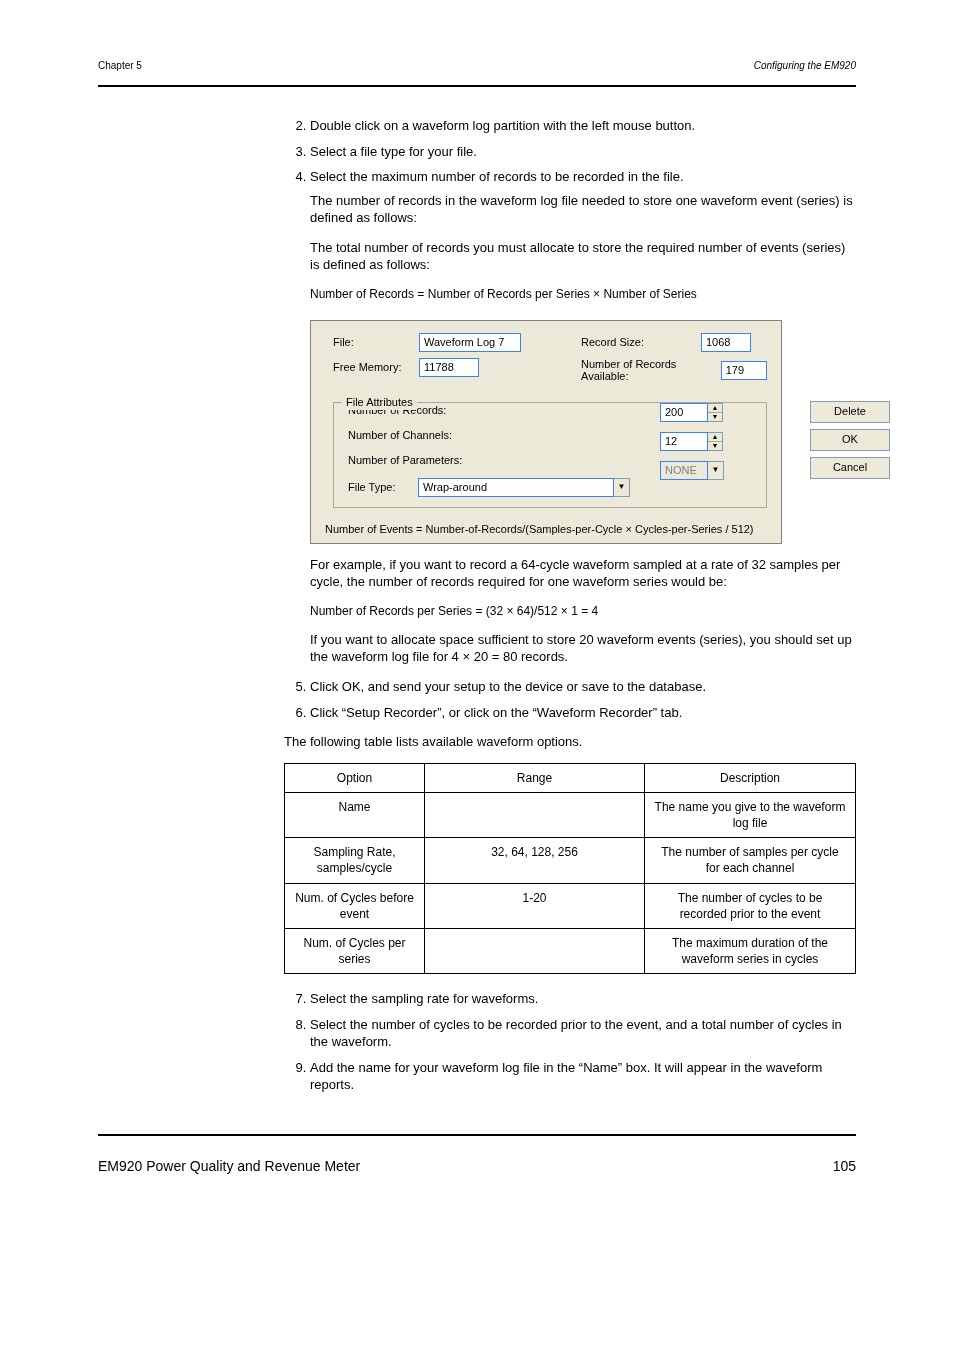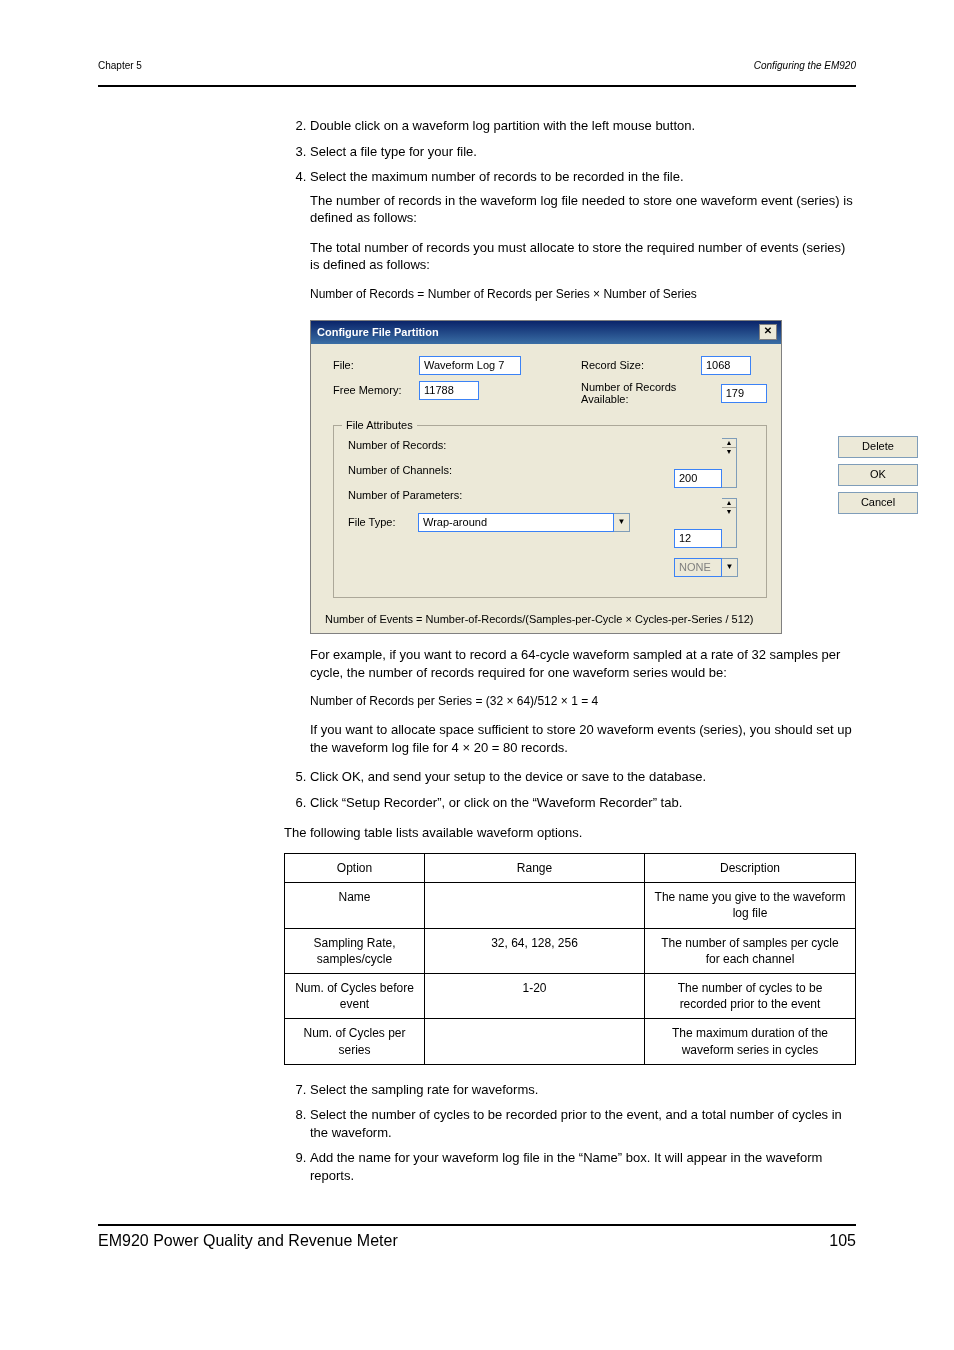--- a/index.html
+++ b/index.html
@@ -93,42 +93,42 @@
     background: #fff;
     border: 1px solid #3b82f6;
     padding: 1px 4px;
     height: 15px;
     font-size: 11px;
     box-sizing: content-box;
   }
   .txt.disabled { background: #ece9d8; color: #808080; }
   .grp {
     border: 1px solid #aca899;
-    padding: 12px 12px 10px 14px;
+    padding: 0 12px 10px 14px;
     position: relative;
     display: flex;
     align-items: flex-start;
-    gap: 44px;
+    gap: 30px;
   }
   .grp-legend {
     position: absolute;
     top: -8px; left: 8px;
     background: #ece9d8;
     padding: 0 4px;
     font-size: 11px;
   }
   .grp-left { flex: 0 0 170px; }
   .grp-mid  { flex: 0 0 120px; }
   .grp-right { flex: 0 0 80px; display:flex; flex-direction:column; gap:6px; margin-top:-2px;}
   .grp-left .fld-row { margin-bottom: 10px; }
   .grp-mid .widgetrow { margin-bottom: 10px; display:flex; }
   .spin {
     display: flex;
   }
-  .spin .txt { width: 38px; margin-top: 31px; }
+  .spin .txt { width: 38px; }
   .spin-btns {
     display: flex; flex-direction: column;
     border: 1px solid #7f9db9; border-left: none;
   }
   .spin-btn {
     width: 14px; height: 8px;
     background: #ece9d8;
     font-size: 7px; line-height: 7px; text-align: center;
     border-bottom: 1px solid #aca899;
   }
@@ -181,22 +181,22 @@
   .opts col.c1 { width: 140px; }
   .opts col.c2 { width: 220px; }
 
   .footer-rule {
     border-top: 2px solid #000;
     margin-top: 40px;
   }
   .footer-area {
     display: flex;
     justify-content: space-between;
-    font-size: 16px;
-    margin-top: 6px;
+    font-size: 14px;
+    margin-top: 22px;
   }
 </style>
 </head>
 <body>
 
 <div class="sheet">
   <div class="header-area">
     <span>Chapter 5</span>
     <span class="header-right">Configuring the EM920</span>
   </div>
@@ -209,24 +209,20 @@
       <li>
         <span>Select the maximum number of records to be recorded in the file.</span>
         <div class="step-sub">The number of records in the waveform log file needed to store one waveform event (series) is defined as follows:</div>
       </li>
     </ol>
 
     <div class="para" style="margin-left:26px">The total number of records you must allocate to store the required number of events (series) is defined as follows:</div>
     <div class="formula">Number of Records = Number of Records per Series × Number of Series</div>
 
     <div class="dlg">
-      <div class="dlg-titlebar">
-        <span>Configure File Partition</span>
-        <div class="dlg-close">✕</div>
-      </div>
       <div class="dlg-body">
         <div class="dlg-top">
           <div>
             <div class="fld-row">
               <span class="fld-label">File:</span>
               <span class="txt" style="width:92px">Waveform Log 7</span>
             </div>
             <div class="fld-row">
               <span class="fld-label">Free Memory:</span>
               <span class="txt" style="width:50px">11788</span>

